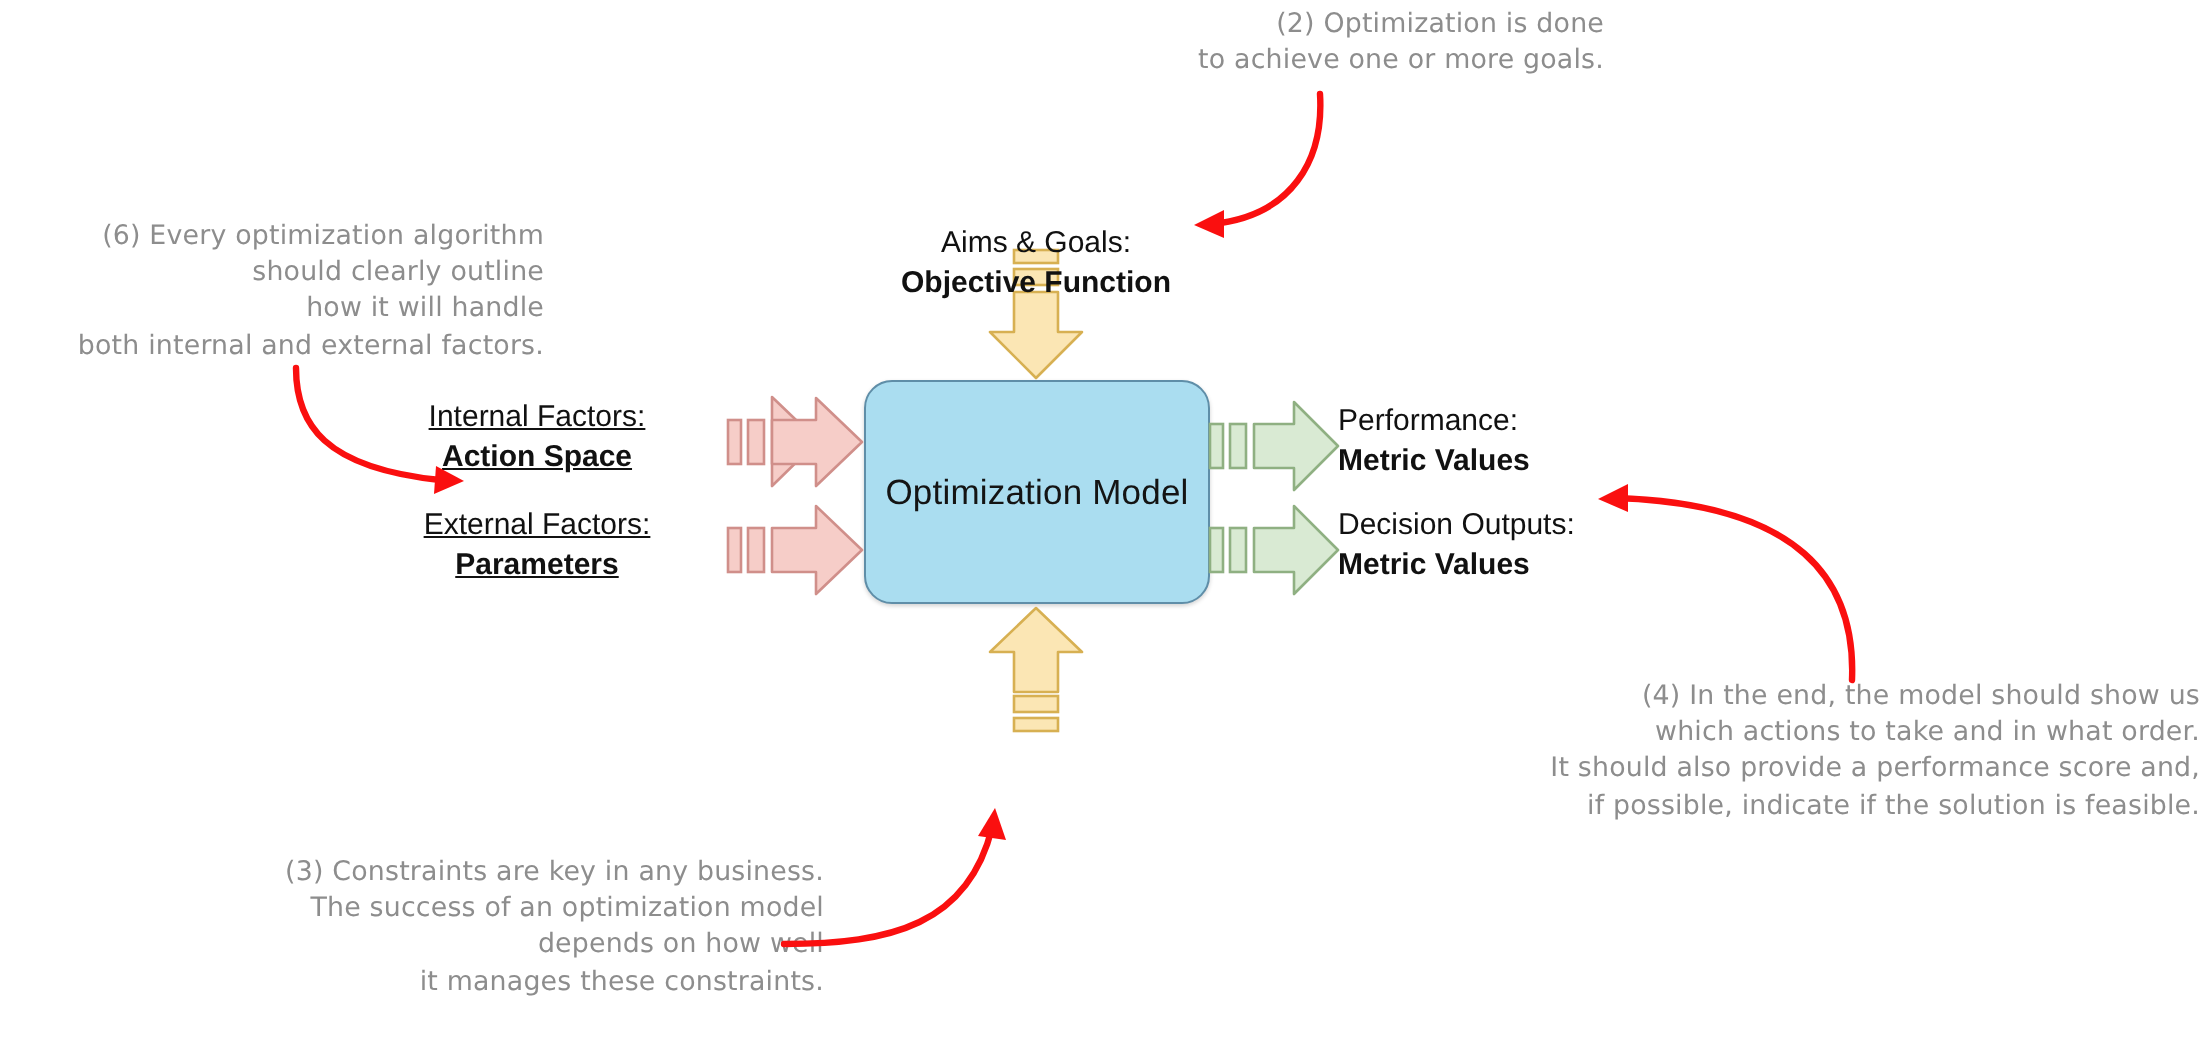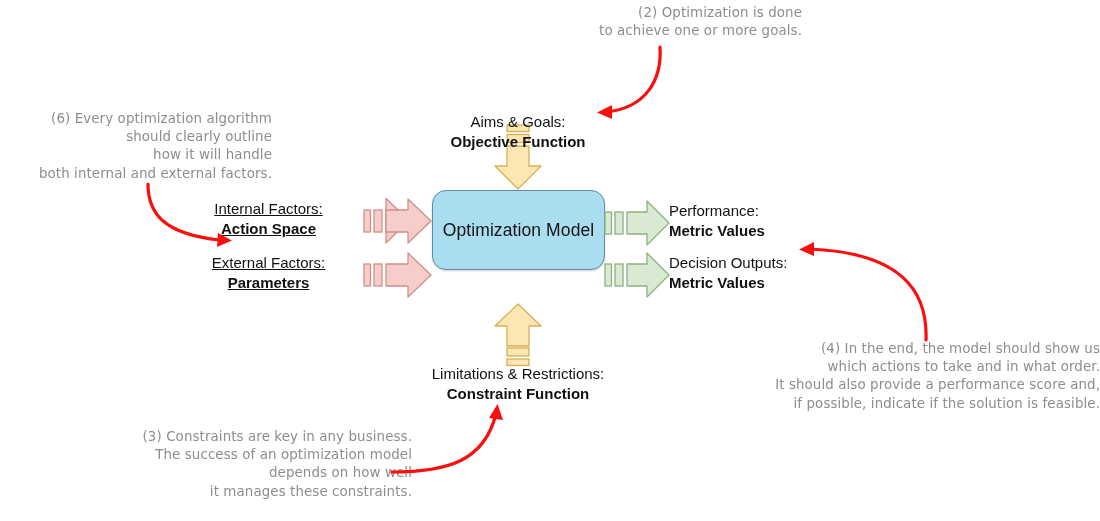--- a/index.html
+++ b/index.html
@@ -8,21 +8,21 @@
     background:#ffffff;
     font-family:"Liberation Sans", sans-serif;
     overflow:hidden;
   }
   #canvas{position:relative;width:1100px;height:521px;}
 
   
   .model-box{
     position:absolute;
     left:432px; top:190px;
-    width:173px; height:80px;
+    width:173px; height:112px;
     background:#aaddf0;
     border:1.6px solid #5f8ea8;
     border-radius:14px;
     display:flex;align-items:center;justify-content:center;
     box-sizing:border-box;
     box-shadow:0 1px 2px rgba(0,0,0,.18);
   }
   .model-box span{
     font-size:17.5px;color:#141414;letter-spacing:.1px;
   }
@@ -78,24 +78,20 @@
   </div>
 
   <div class="barrow" style="left:489px;top:302px;">
     <svg width="58" height="62" viewBox="0 0 58 62">
       <path d="M18 41 L18 21 L6 21 L29 -1 L52 21 L40 21 L40 41 Z" transform="translate(0,3)" fill="#fbe6b4" stroke="#d7b052" stroke-width="1.3" stroke-linejoin="round"></path>
       <rect x="18" y="46" width="22" height="8" fill="#fbe6b4" stroke="#d7b052" stroke-width="1.3"></rect>
       <rect x="18" y="57" width="22" height="6.5" fill="#fbe6b4" stroke="#d7b052" stroke-width="1.3"></rect>
     </svg>
   </div>
 
-  <div class="plabel c" style="left:414px;top:364px;width:208px;">
-    <span class="l1">Limitations &amp; Restrictions:</span>
-    <span class="l2">Constraint Function</span>
-  </div>
 
   <div class="barrow" style="left:364px;top:199px;">
     <svg width="70" height="44" viewBox="0 0 70 44">
       <rect x="0" y="11" width="6.5" height="22" fill="#f6cdc8" stroke="#d08f8a" stroke-width="1.3"></rect>
       <rect x="10" y="11" width="8" height="22" fill="#f6cdc8" stroke="#d08f8a" stroke-width="1.3"></rect>
       <path d="M22 11 L22 -0.5 L45 21.5 L22 44 L22 33 L22 33 Z" fill="#f6cdc8" stroke="#d08f8a" stroke-width="1.3" stroke-linejoin="round" transform="translate(0,0)"></path>
       <path d="M22 11 L44 11 L44 0 L67 22 L44 44 L44 33 L22 33 Z" fill="#f6cdc8" stroke="#d08f8a" stroke-width="1.3" stroke-linejoin="round"></path>
     </svg>
   </div>
 

